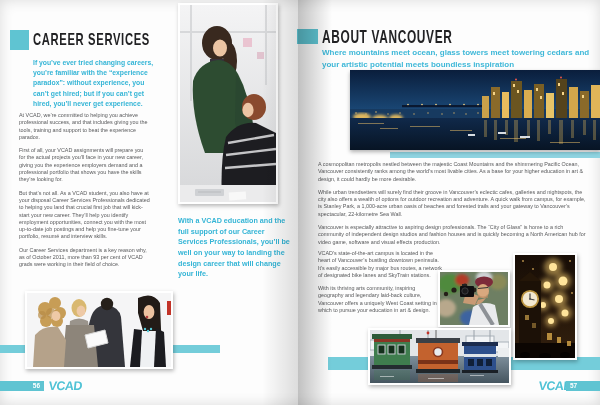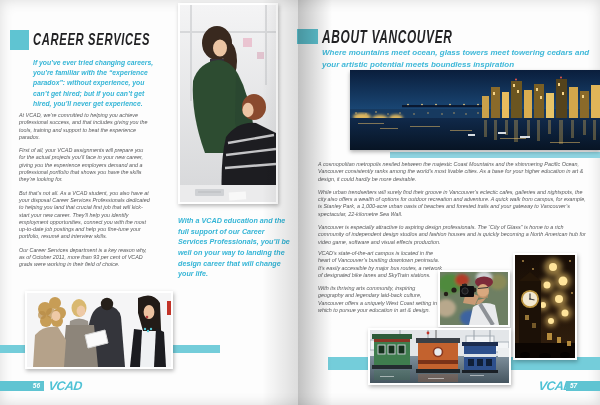--- a/index.html
+++ b/index.html
@@ -1,21 +1,20 @@
 <!DOCTYPE html>
 <html><head>
 <meta charset="utf-8">
 <style>
   html,body{margin:0;padding:0;background:#ffffff;}
   #spread{
     position:relative;width:600px;height:405px;overflow:hidden;
     background:#fdfdfd;
     font-family:"Liberation Sans", sans-serif;
     box-shadow:inset 0 0 14px rgba(0,0,0,.14);
-    font-style:italic;
   }
   .abs{position:absolute;}
   
   .accent-block{background:#5fc4d2;}
   .page-title{
     font-weight:bold;color:#222224;font-size:17px;line-height:1;
     transform:scaleX(.66);transform-origin:left top;letter-spacing:1px;white-space:nowrap;
   }
   
   .intro-teal{color:#35b5d6;font-weight:bold;font-size:6.8px;line-height:1.5;width:126px;}

